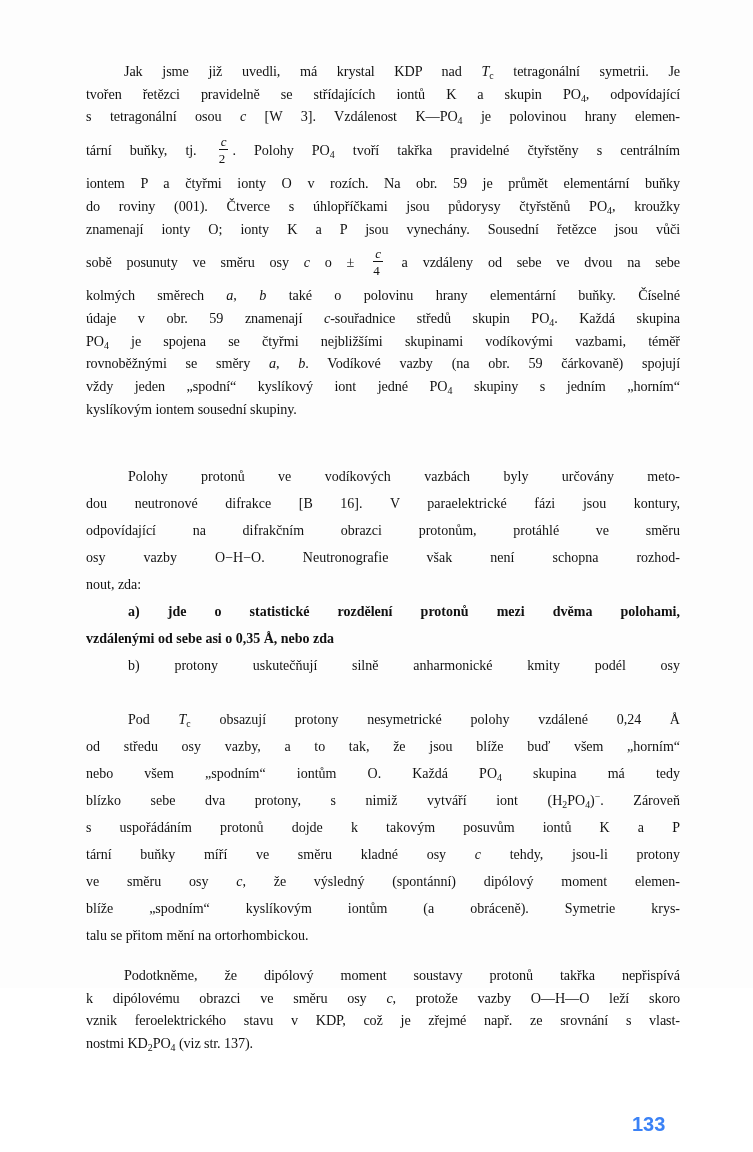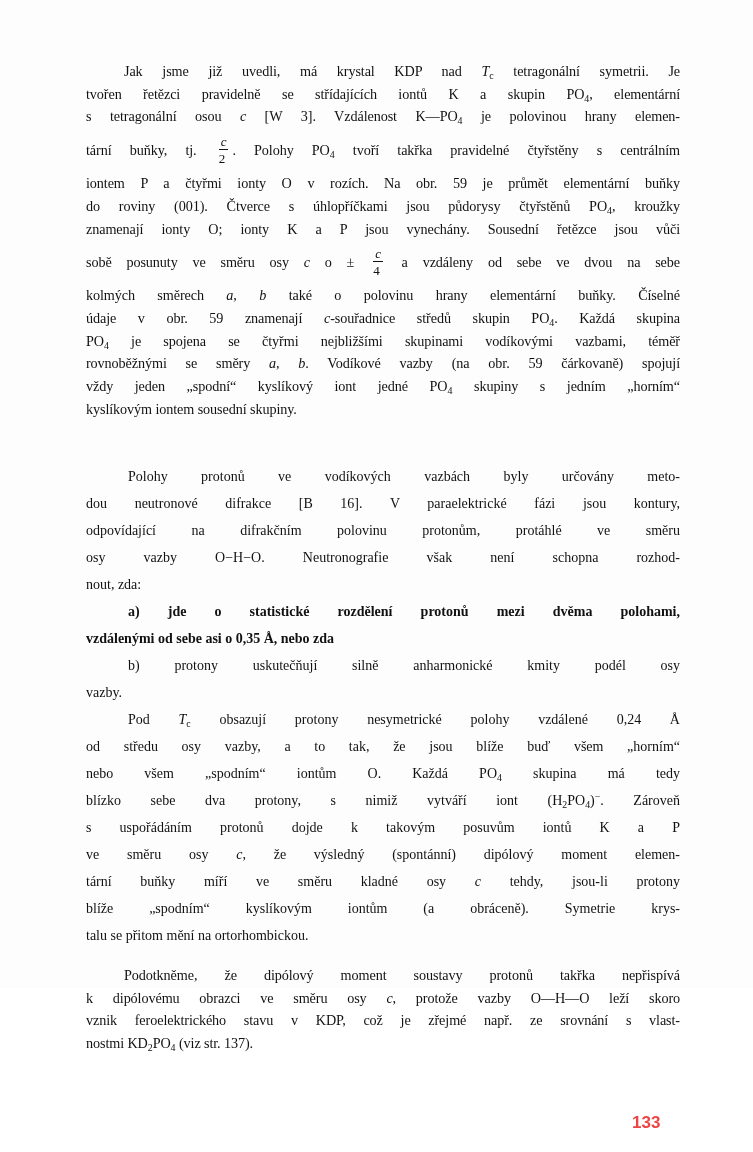--- a/index.html
+++ b/index.html
@@ -13,70 +13,69 @@
   .ind-s { padding-left: 38px; }
   .ind-l { padding-left: 42px; }
   i { font-style: italic; }
   sub { font-size: 70%; vertical-align: -0.3em; line-height: 0; }
   sup { font-size: 70%; vertical-align: 0.5em; line-height: 0; }
   .frac { display: inline-block; vertical-align: middle; text-align: center; line-height: 1; margin: 0 4px; position: relative; top: -2px; }
   .frac .num, .frac .den { display: block; font-size: 13px; }
   .frac .num { font-style: italic; border-bottom: 1px solid #111; padding: 0 2px 1px 2px; }
   .frac .den { padding-top: 2px; }
   .tall { line-height: 44px; }
-  .pagenum { position: absolute; left: 632px; top: 1113px; font-family: "Liberation Sans", "DejaVu Sans", sans-serif; font-weight: bold; font-size: 17px; color: #ef4444; }
+  .pagenum { position: absolute; left: 632px; top: 1113px; font-family: "Liberation Sans", "DejaVu Sans", sans-serif; font-weight: bold; font-size: 20px; color: #3b82f6; }
 </style>
 </head>
 <body>
 
 <div class="page">
 
   <div class="col small" style="top:60px;">
       <span class="ln ind-s"><span>Jak jsme již uvedli, má krystal KDP nad </span><i>T</i><sub>c</sub><span> tetragonální symetrii. Je</span></span>
-      <span class="ln"><span>tvořen řetězci pravidelně se střídajících iontů K a skupin PO</span><sub>4</sub><span>, elementární</span></span>
+      <span class="ln"><span>tvořen řetězci pravidelně se střídajících iontů K a skupin PO</span><sub>4</sub><span>, odpovídající</span></span>
       <span class="ln"><span>s tetragonální osou </span><i>c</i><span> [W 3]. Vzdálenost K—PO</span><sub>4</sub><span> je polovinou hrany elemen-</span></span>
       <span class="ln tall"><span>tární buňky, tj. </span><span class="frac"><span class="num">c</span><span class="den">2</span></span><span>. Polohy PO</span><sub>4</sub><span> tvoří takřka pravidelné čtyřstěny s centrálním</span></span>
       <span class="ln"><span>iontem P a čtyřmi ionty O v rozích. Na obr. 59 je průmět elementární buňky</span></span>
       <span class="ln"><span>do roviny (001). Čtverce s úhlopříčkami jsou půdorysy čtyřstěnů PO</span><sub>4</sub><span>, kroužky</span></span>
       <span class="ln"><span>znamenají ionty O; ionty K a P jsou vynechány. Sousední řetězce jsou vůči</span></span>
       <span class="ln tall"><span>sobě posunuty ve směru osy </span><i>c</i><span> o ± </span><span class="frac"><span class="num">c</span><span class="den">4</span></span><span> a vzdáleny od sebe ve dvou na sebe</span></span>
       <span class="ln"><span>kolmých směrech </span><i>a</i><span>, </span><i>b</i><span> také o polovinu hrany elementární buňky. Číselné</span></span>
       <span class="ln"><span>údaje v obr. 59 znamenají </span><i>c</i><span>-souřadnice středů skupin PO</span><sub>4</sub><span>. Každá skupina</span></span>
       <span class="ln"><span>PO</span><sub>4</sub><span> je spojena se čtyřmi nejbližšími skupinami vodíkovými vazbami, téměř</span></span>
       <span class="ln"><span>rovnoběžnými se směry </span><i>a</i><span>, </span><i>b</i><span>. Vodíkové vazby (na obr. 59 čárkovaně) spojují</span></span>
       <span class="ln"><span>vždy jeden „spodní“ kyslíkový iont jedné PO</span><sub>4</sub><span> skupiny s jedním „horním“</span></span>
       <span class="ln last"><span>kyslíkovým iontem sousední skupiny.</span></span>
     </div>
 
   <div class="col large" style="top:463px;">
       <span class="ln ind-l"><span>Polohy protonů ve vodíkových vazbách byly určovány meto-</span></span>
       <span class="ln"><span>dou neutronové difrakce [B 16]. V paraelektrické fázi jsou kontury,</span></span>
-      <span class="ln"><span>odpovídající na difrakčním polovinu protonům, protáhlé ve směru</span></span>
+      <span class="ln"><span>odpovídající na difrakčním obrazci protonům, protáhlé ve směru</span></span>
       <span class="ln"><span>osy vazby O−H−O. Neutronografie však není schopna rozhod-</span></span>
       <span class="ln last"><span>nout, zda:</span></span>
     </div>
 
   <div class="col large" style="top:598px;font-weight:bold;">
       <span class="ln ind-l"><span>a) jde o statistické rozdělení protonů mezi dvěma polohami,</span></span>
       <span class="ln last"><span>vzdálenými od sebe asi o 0,35 Å, nebo zda</span></span>
     </div>
 
   <div class="col large" style="top:652px;">
       <span class="ln ind-l"><span>b) protony uskutečňují silně anharmonické kmity podél osy</span></span>
-      <span class="ln last"><span>vazby.</span></span>
     </div>
 
   <div class="col large" style="top:706px;">
       <span class="ln ind-l"><span>Pod </span><i>T</i><sub>c</sub><span> obsazují protony nesymetrické polohy vzdálené 0,24 Å</span></span>
       <span class="ln"><span>od středu osy vazby, a to tak, že jsou blíže buď všem „horním“</span></span>
       <span class="ln"><span>nebo všem „spodním“ iontům O. Každá PO</span><sub>4</sub><span> skupina má tedy</span></span>
       <span class="ln"><span>blízko sebe dva protony, s nimiž vytváří iont (H</span><sub>2</sub><span>PO</span><sub>4</sub><span>)</span><sup>−</sup><span>. Zároveň</span></span>
       <span class="ln"><span>s uspořádáním protonů dojde k takovým posuvům iontů K a P</span></span>
+      <span class="ln"><span>tární buňky míří ve směru kladné osy </span><i>c</i><span> tehdy, jsou-li protony</span></span>
       <span class="ln"><span>ve směru osy </span><i>c</i><span>, že výsledný (spontánní) dipólový moment elemen-</span></span>
-      <span class="ln"><span>tární buňky míří ve směru kladné osy </span><i>c</i><span> tehdy, jsou-li protony</span></span>
       <span class="ln"><span>blíže „spodním“ kyslíkovým iontům (a obráceně). Symetrie krys-</span></span>
       <span class="ln last"><span>talu se přitom mění na ortorhombickou.</span></span>
     </div>
 
   <div class="col small" style="top:964px;">
       <span class="ln ind-s"><span>Podotkněme, že dipólový moment soustavy protonů takřka nepřispívá</span></span>
       <span class="ln"><span>k dipólovému obrazci ve směru osy </span><i>c</i><span>, protože vazby O—H—O leží skoro</span></span>
       <span class="ln"><span>vznik feroelektrického stavu v KDP, což je zřejmé např. ze srovnání s vlast-</span></span>
       <span class="ln last"><span>nostmi KD</span><sub>2</sub><span>PO</span><sub>4</sub><span> (viz str. 137).</span></span>
     </div>

